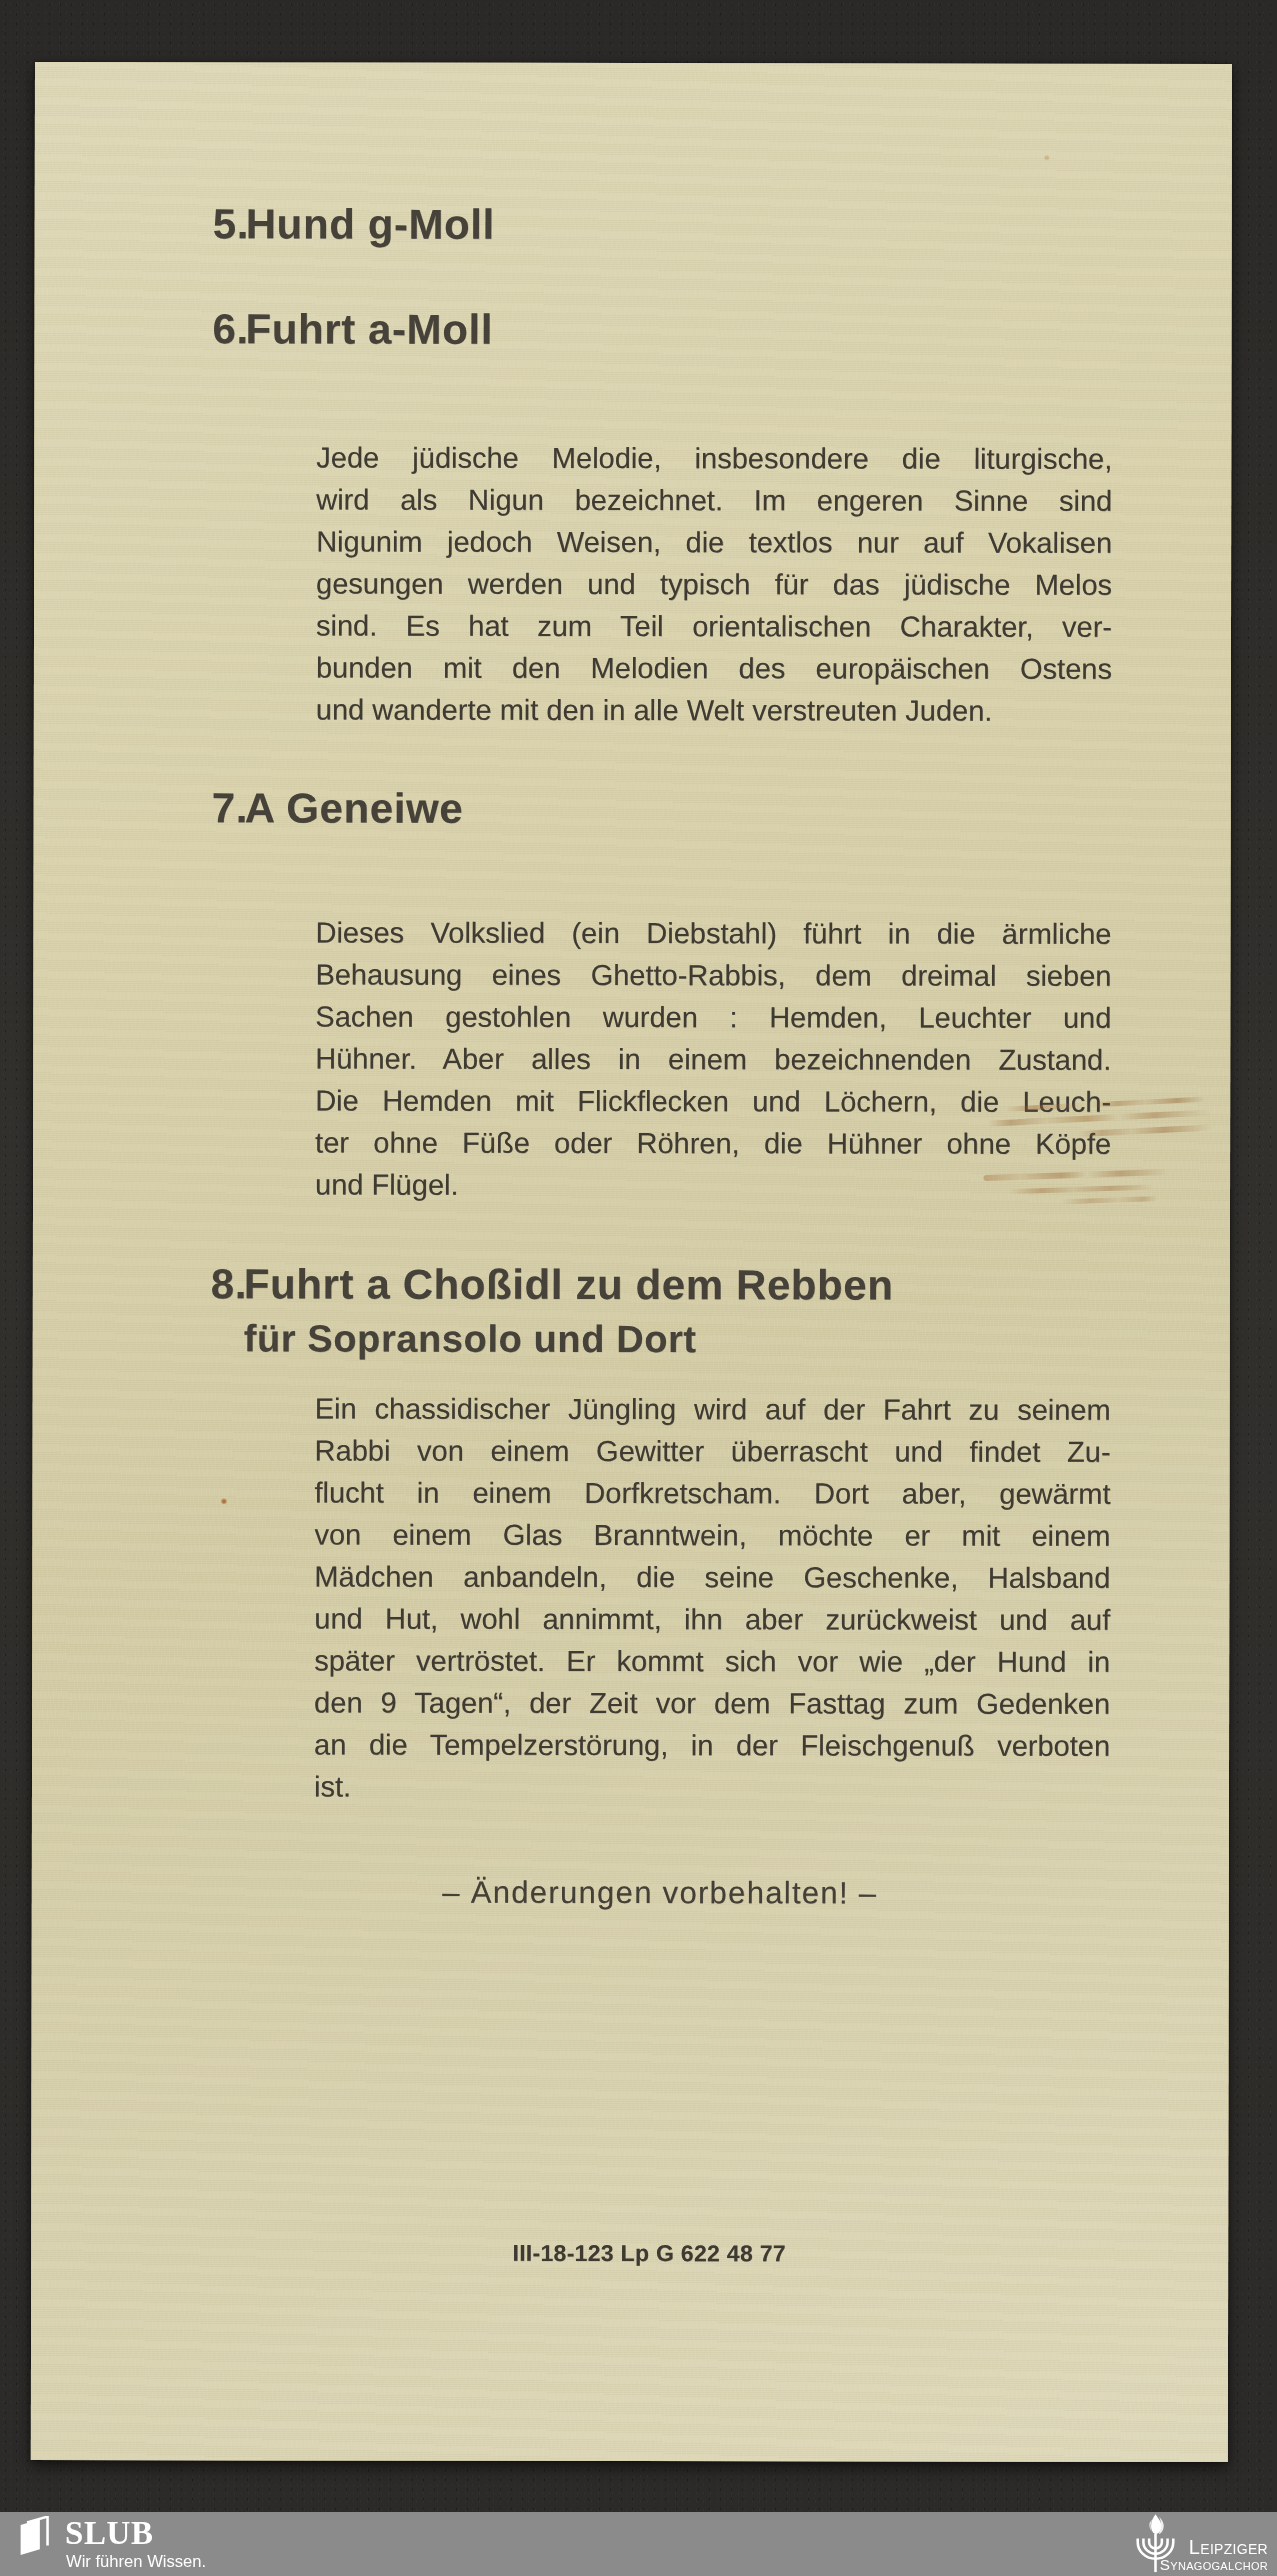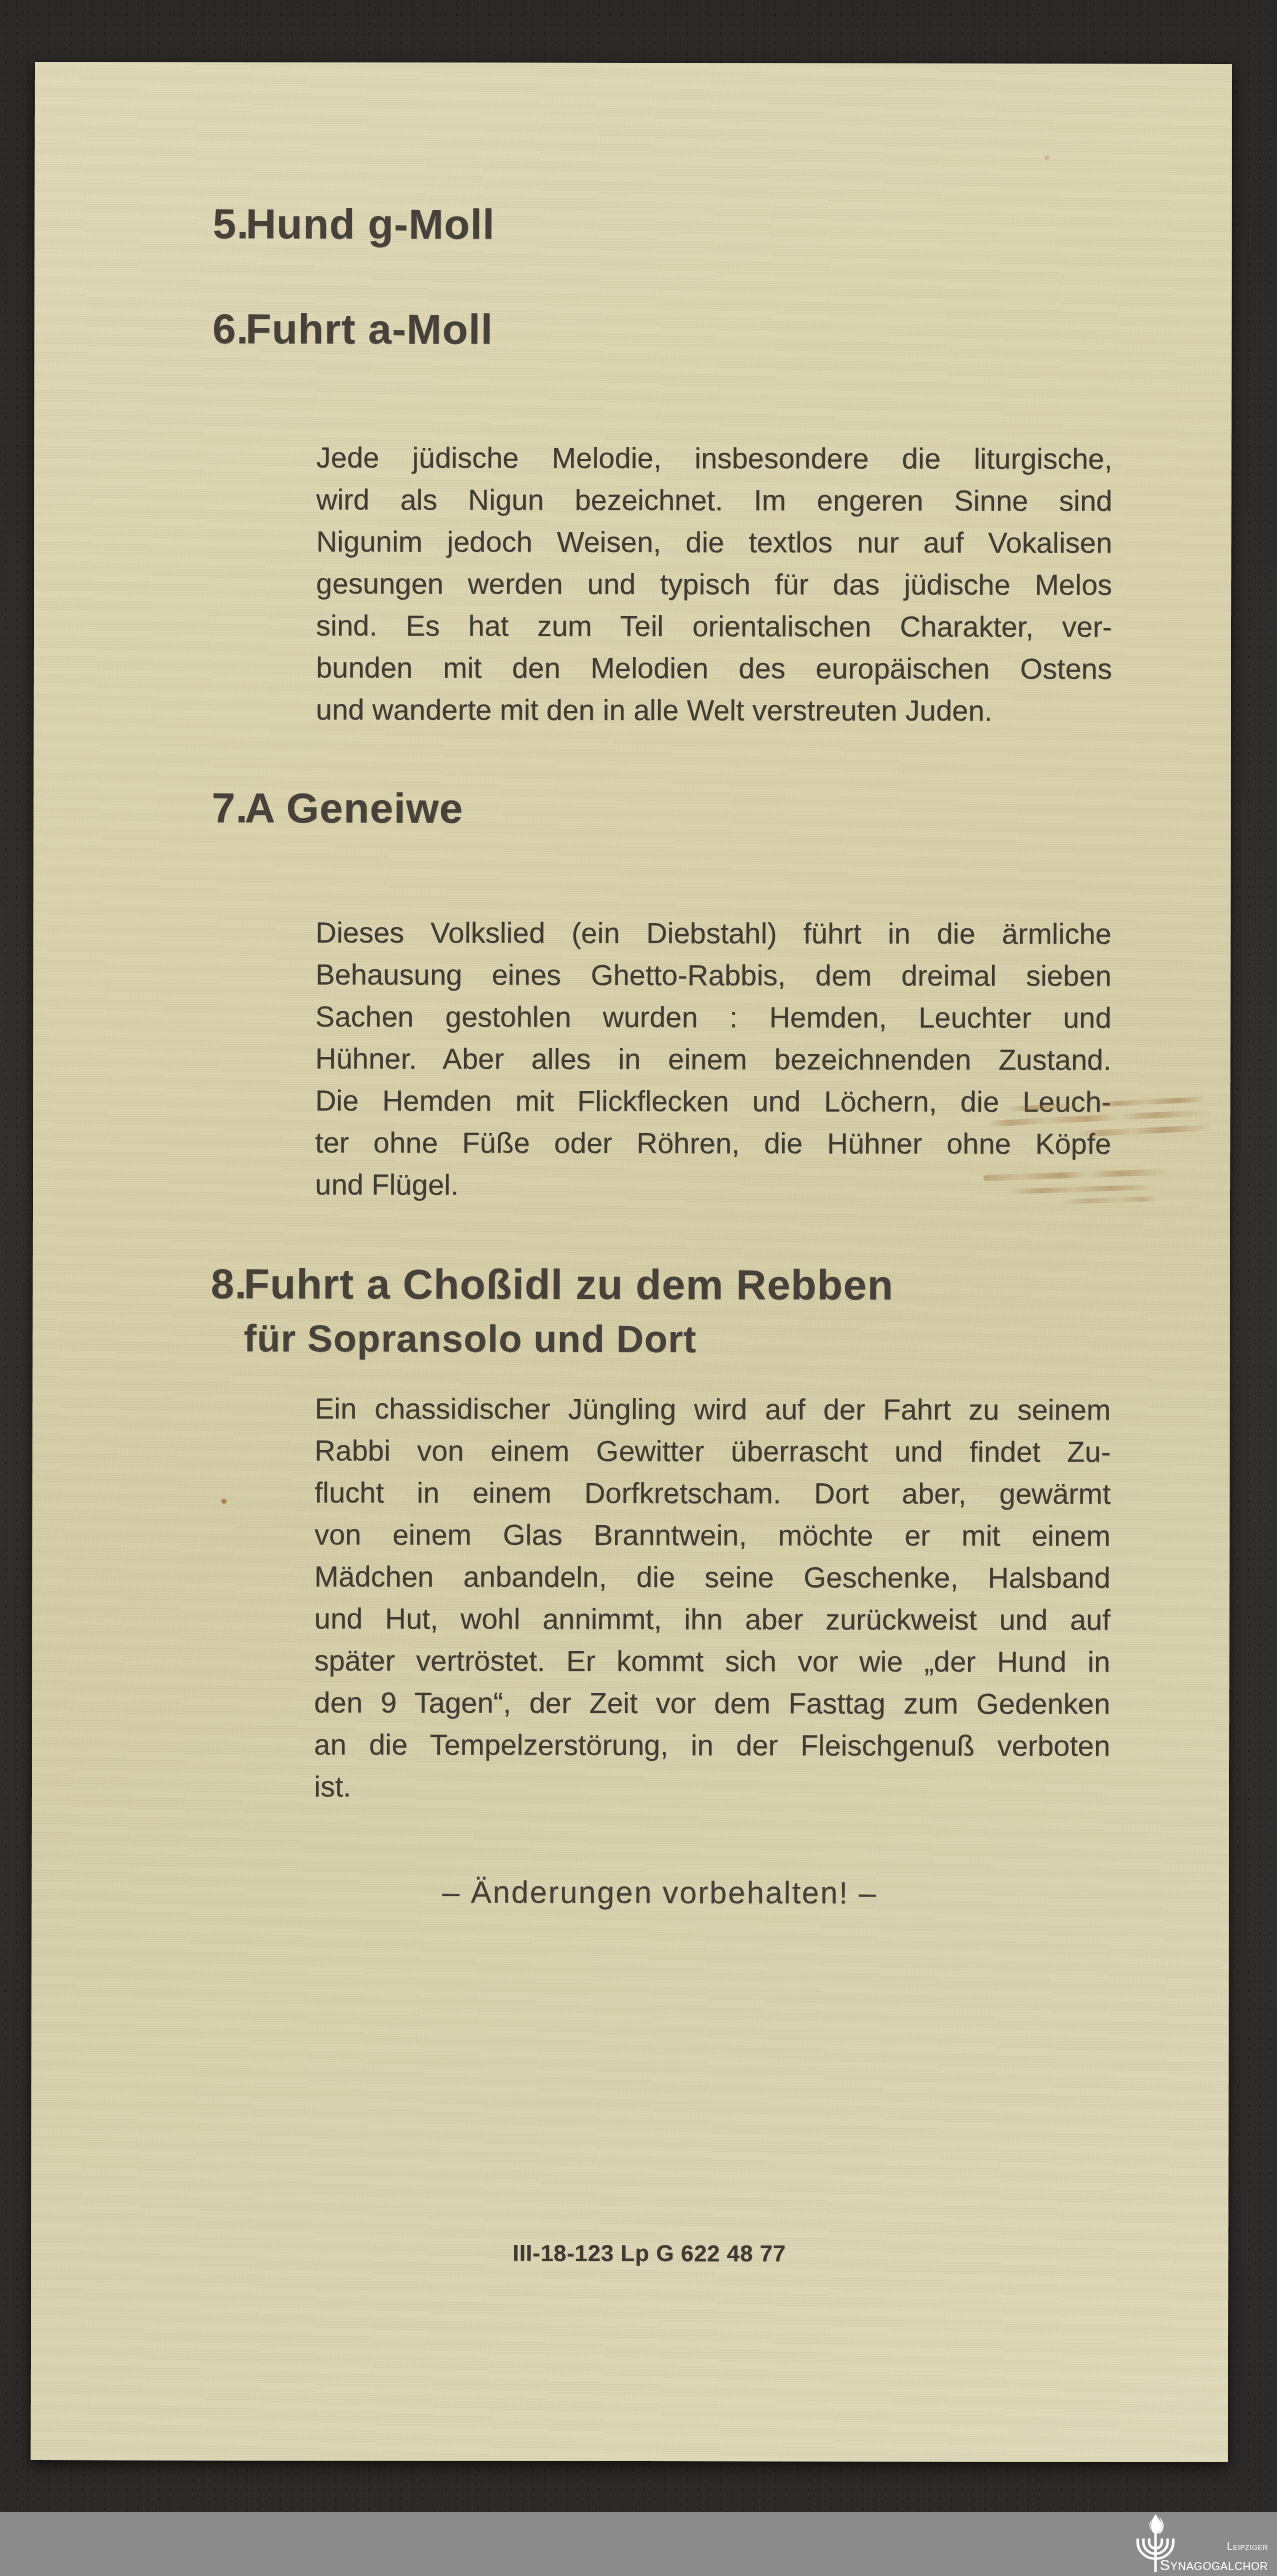--- a/index.html
+++ b/index.html
@@ -107,21 +107,21 @@
     position:absolute;left:66px;top:42px;
     font-size:16.6px;line-height:16.6px;font-weight:500;color:#ffffff;white-space:nowrap;
   }
   .choir-logo{position:absolute;right:0;top:0;width:166px;height:64px;}
   .menorah-icon{position:absolute;left:20.4px;top:1.3px;}
   .choir-name{
     position:absolute;right:9px;top:25.5px;text-align:right;
     color:#ffffff;font-weight:400;
     font-variant-caps:small-caps;letter-spacing:0.3px;
   }
-  .choir-line1{font-size:10px;line-height:18px;padding-left:41px;}
+  .choir-line1{font-size:20px;line-height:18px;padding-left:41px;}
   .choir-line2{font-size:15.3px;line-height:18px;}
 </style>
 </head>
 <body>
 
 <div class="backing"></div>
 
 <div class="paper">
 
   <div class="item-head head5">
@@ -188,20 +188,28 @@
     <div class="streak s1"></div>
     <div class="streak s2"></div>
     <div class="streak s3"></div>
   </div>
   <div class="speck speck-1"></div>
   <div class="speck speck-2"></div>
 </div>
 
 <div class="footer-bar">
 
+  <div class="slub-logo">
+    <svg class="book-icon" width="36" height="41" viewBox="0 0 56 64">
+      <polygon points="4,14 34,5 34,52 4,61" fill="#ffffff"></polygon>
+      <polyline points="14,10 46,1 46,46" fill="none" stroke="#ffffff" stroke-width="4"></polyline>
+    </svg>
+    <div class="slub-wordmark">SLUB</div>
+    <div class="slub-tagline">Wir führen Wissen.</div>
+  </div>
 
   <div class="choir-logo">
     <svg class="menorah-icon" width="49" height="61" viewBox="0 0 76 96">
 
       <path d="M38,2 C43,10 49,15 47,24 C45.5,31 41,33 38,33 C35,33 31,28 31,21 C31,13 34,8 38,2 Z" fill="#ffffff"></path>
       <path d="M44,6 C49,12 53,18 50,26 C48,31 45,33 43,33 C47,27 48,16 44,6 Z" fill="#ffffff" opacity="0.85"></path>
       <path d="M33,10 C30,16 29,23 32,29 C30,26 27,21 29,15 Z" fill="#ffffff" opacity="0.8"></path>
 
       <rect x="36" y="33" width="4" height="60" fill="#ffffff"></rect>
 

